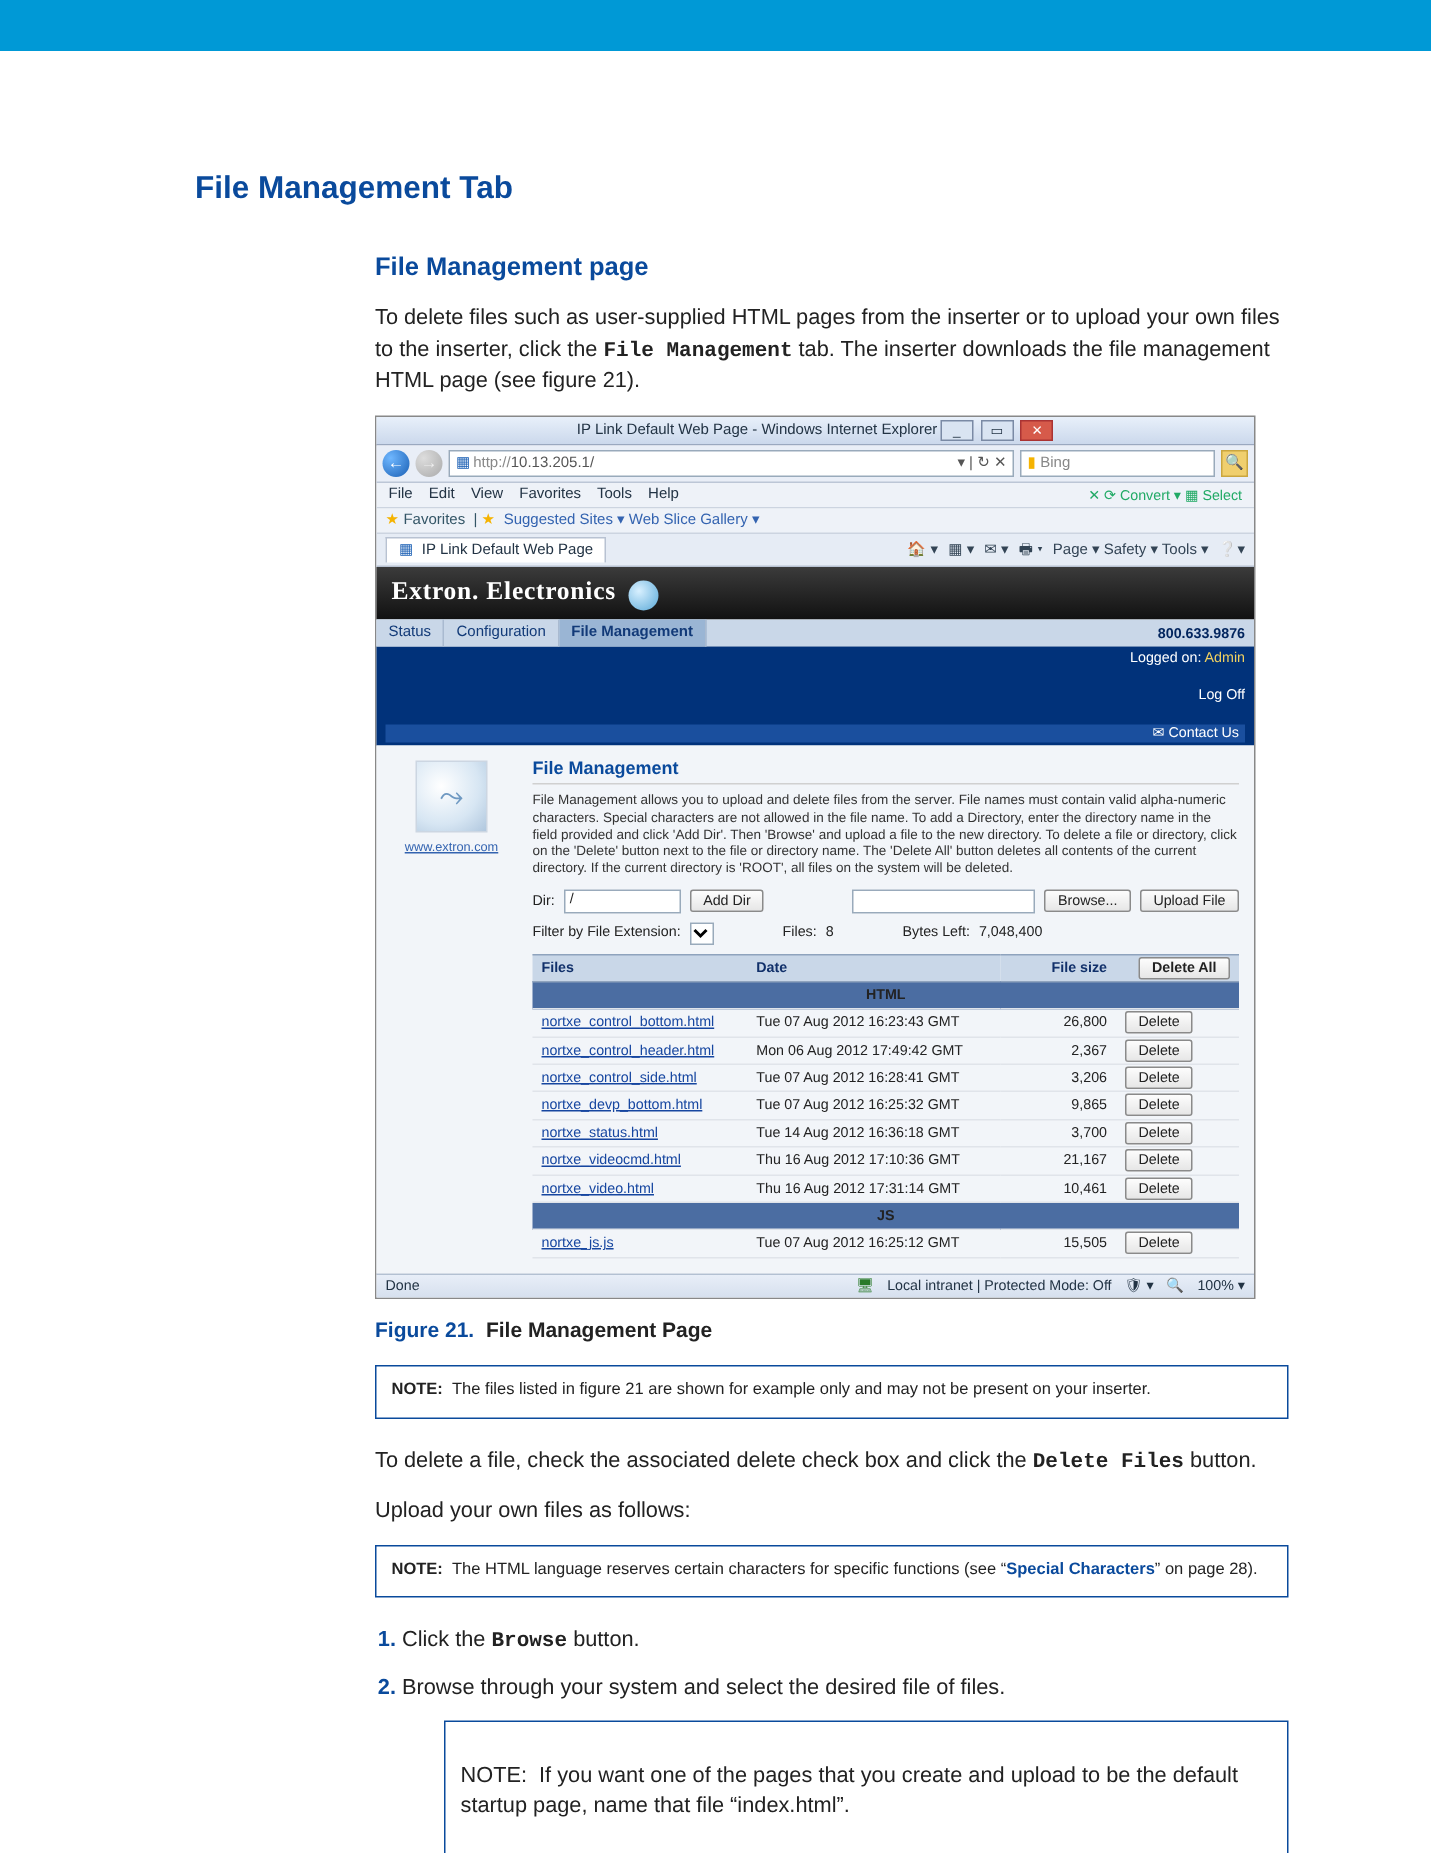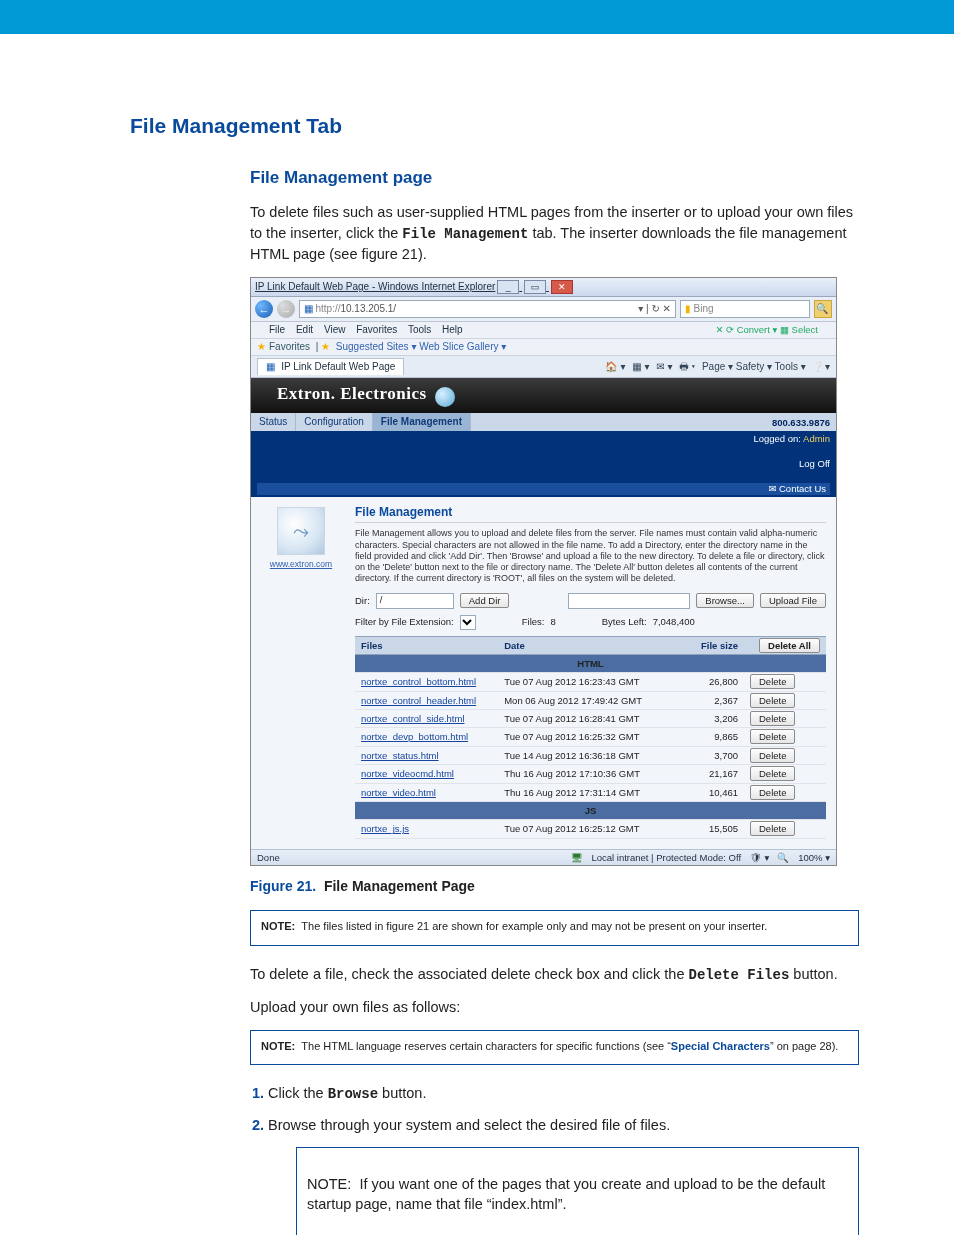--- a/index.html
+++ b/index.html
@@ -92,58 +92,57 @@
     font-size: 10px;
     line-height: 1.2;
     background: #fff;
     border: 1px solid #888;
     color: #222;
   }
   .ie-titlebar {
     background: linear-gradient(#e8f0fa, #cbd8ec);
     border-bottom: 1px solid #9aa8bf;
     display: flex;
-    justify-content: flex-start;
+    justify-content: center;
     align-items: center;
     padding: 2px 4px;
     font-size: 10px;
     color: #234;
-    text-decoration: underline;
   }
   .ie-titlebar .winbtns span {
     display: inline-block; width: 20px; height: 12px;
     background: #d9e4f2; border: 1px solid #7a8aa5; margin-left: 2px;
     text-align: center; font-size: 9px; line-height: 12px;
   }
   .ie-titlebar .winbtns span.close { background: #d65a4a; color: #fff; border-color: #a33; }
   .ie-addrrow {
     display: flex; align-items: center; gap: 4px;
     padding: 3px 4px; background: #e9eef7; border-bottom: 1px solid #bcc6d6;
   }
   .navcircle {
     width: 18px; height: 18px; border-radius: 50%;
     background: radial-gradient(circle at 30% 30%, #6fb7ff, #1a5fb4);
     display:flex;align-items:center;justify-content:center;color:#fff;font-size:11px;
   }
   .navcircle.dis { background: radial-gradient(circle at 30% 30%, #ddd, #aaa); color:#eee;}
   .addrbox { flex:1; background:#fff; border:1px solid #9ab; height:16px; display:flex; align-items:center; padding:0 4px; font-size:10px; color:#555;}
   .searchbox { width:120px; background:#fff; border:1px solid #9ab; height:16px; display:flex; align-items:center; padding:0 4px; font-size:10px; color:#888;}
   .mag { background:#f0cf6e; border:1px solid #caa63f; width:16px; height:16px; display:flex;align-items:center;justify-content:center; color:#664; font-size:10px;}
-  .ie-menu { padding: 2px 18px; font-size:10px; color:#234; background:#eef2f8; border-bottom:1px solid #ccd4e0; display:flex; justify-content:space-between; align-items:flex-start;}
+  .ie-menu { padding: 2px 8px; font-size:10px; color:#234; background:#eef2f8; border-bottom:1px solid #ccd4e0; display:flex; justify-content:space-between; align-items:flex-end;}
   .ie-menu .left span { margin-right: 8px; }
   .ie-menu .right { color:#2a6; font-size:9.5px; }
   .ie-fav { padding:2px 6px; font-size:10px; color:#356; background:#eef2f8; border-bottom:1px solid #ccd4e0; }
   .ie-fav .star { color:#f5b301; margin-right:3px; }
   .ie-tabrow { display:flex; justify-content:space-between; align-items:center; background:#e6ecf5; padding:2px 6px; border-bottom:1px solid #b8c2d2; font-size:10px;}
   .ie-tabrow .tab { background:#fff; border:1px solid #b8c2d2; border-bottom:none; padding:2px 8px; color:#234; }
   .ie-tabrow .tools span { margin-left:4px; color:#345; }
 
   .extron-bar {
     background: linear-gradient(180deg, #3b3b3b 0%, #111 100%);
-    color:#fff; padding:6px 26px;
+    color:#fff; padding:6px 10px;
     display:flex; align-items:flex-start; justify-content:space-between;
   }
   .extron-bar .brand { font-family: Georgia, 'Times New Roman', serif; font-size:17px; font-weight:bold; letter-spacing:0.5px;}
   .extron-bar .globe {
     width:20px;height:20px;border-radius:50%;background:radial-gradient(circle at 35% 35%, #d8f0ff, #59a9d8);
     display:inline-block; vertical-align:middle; margin-left:6px;
   }
   .nav-tabs {
     background:#c9d7e8;
     display:flex; justify-content:space-between; align-items:flex-end;

